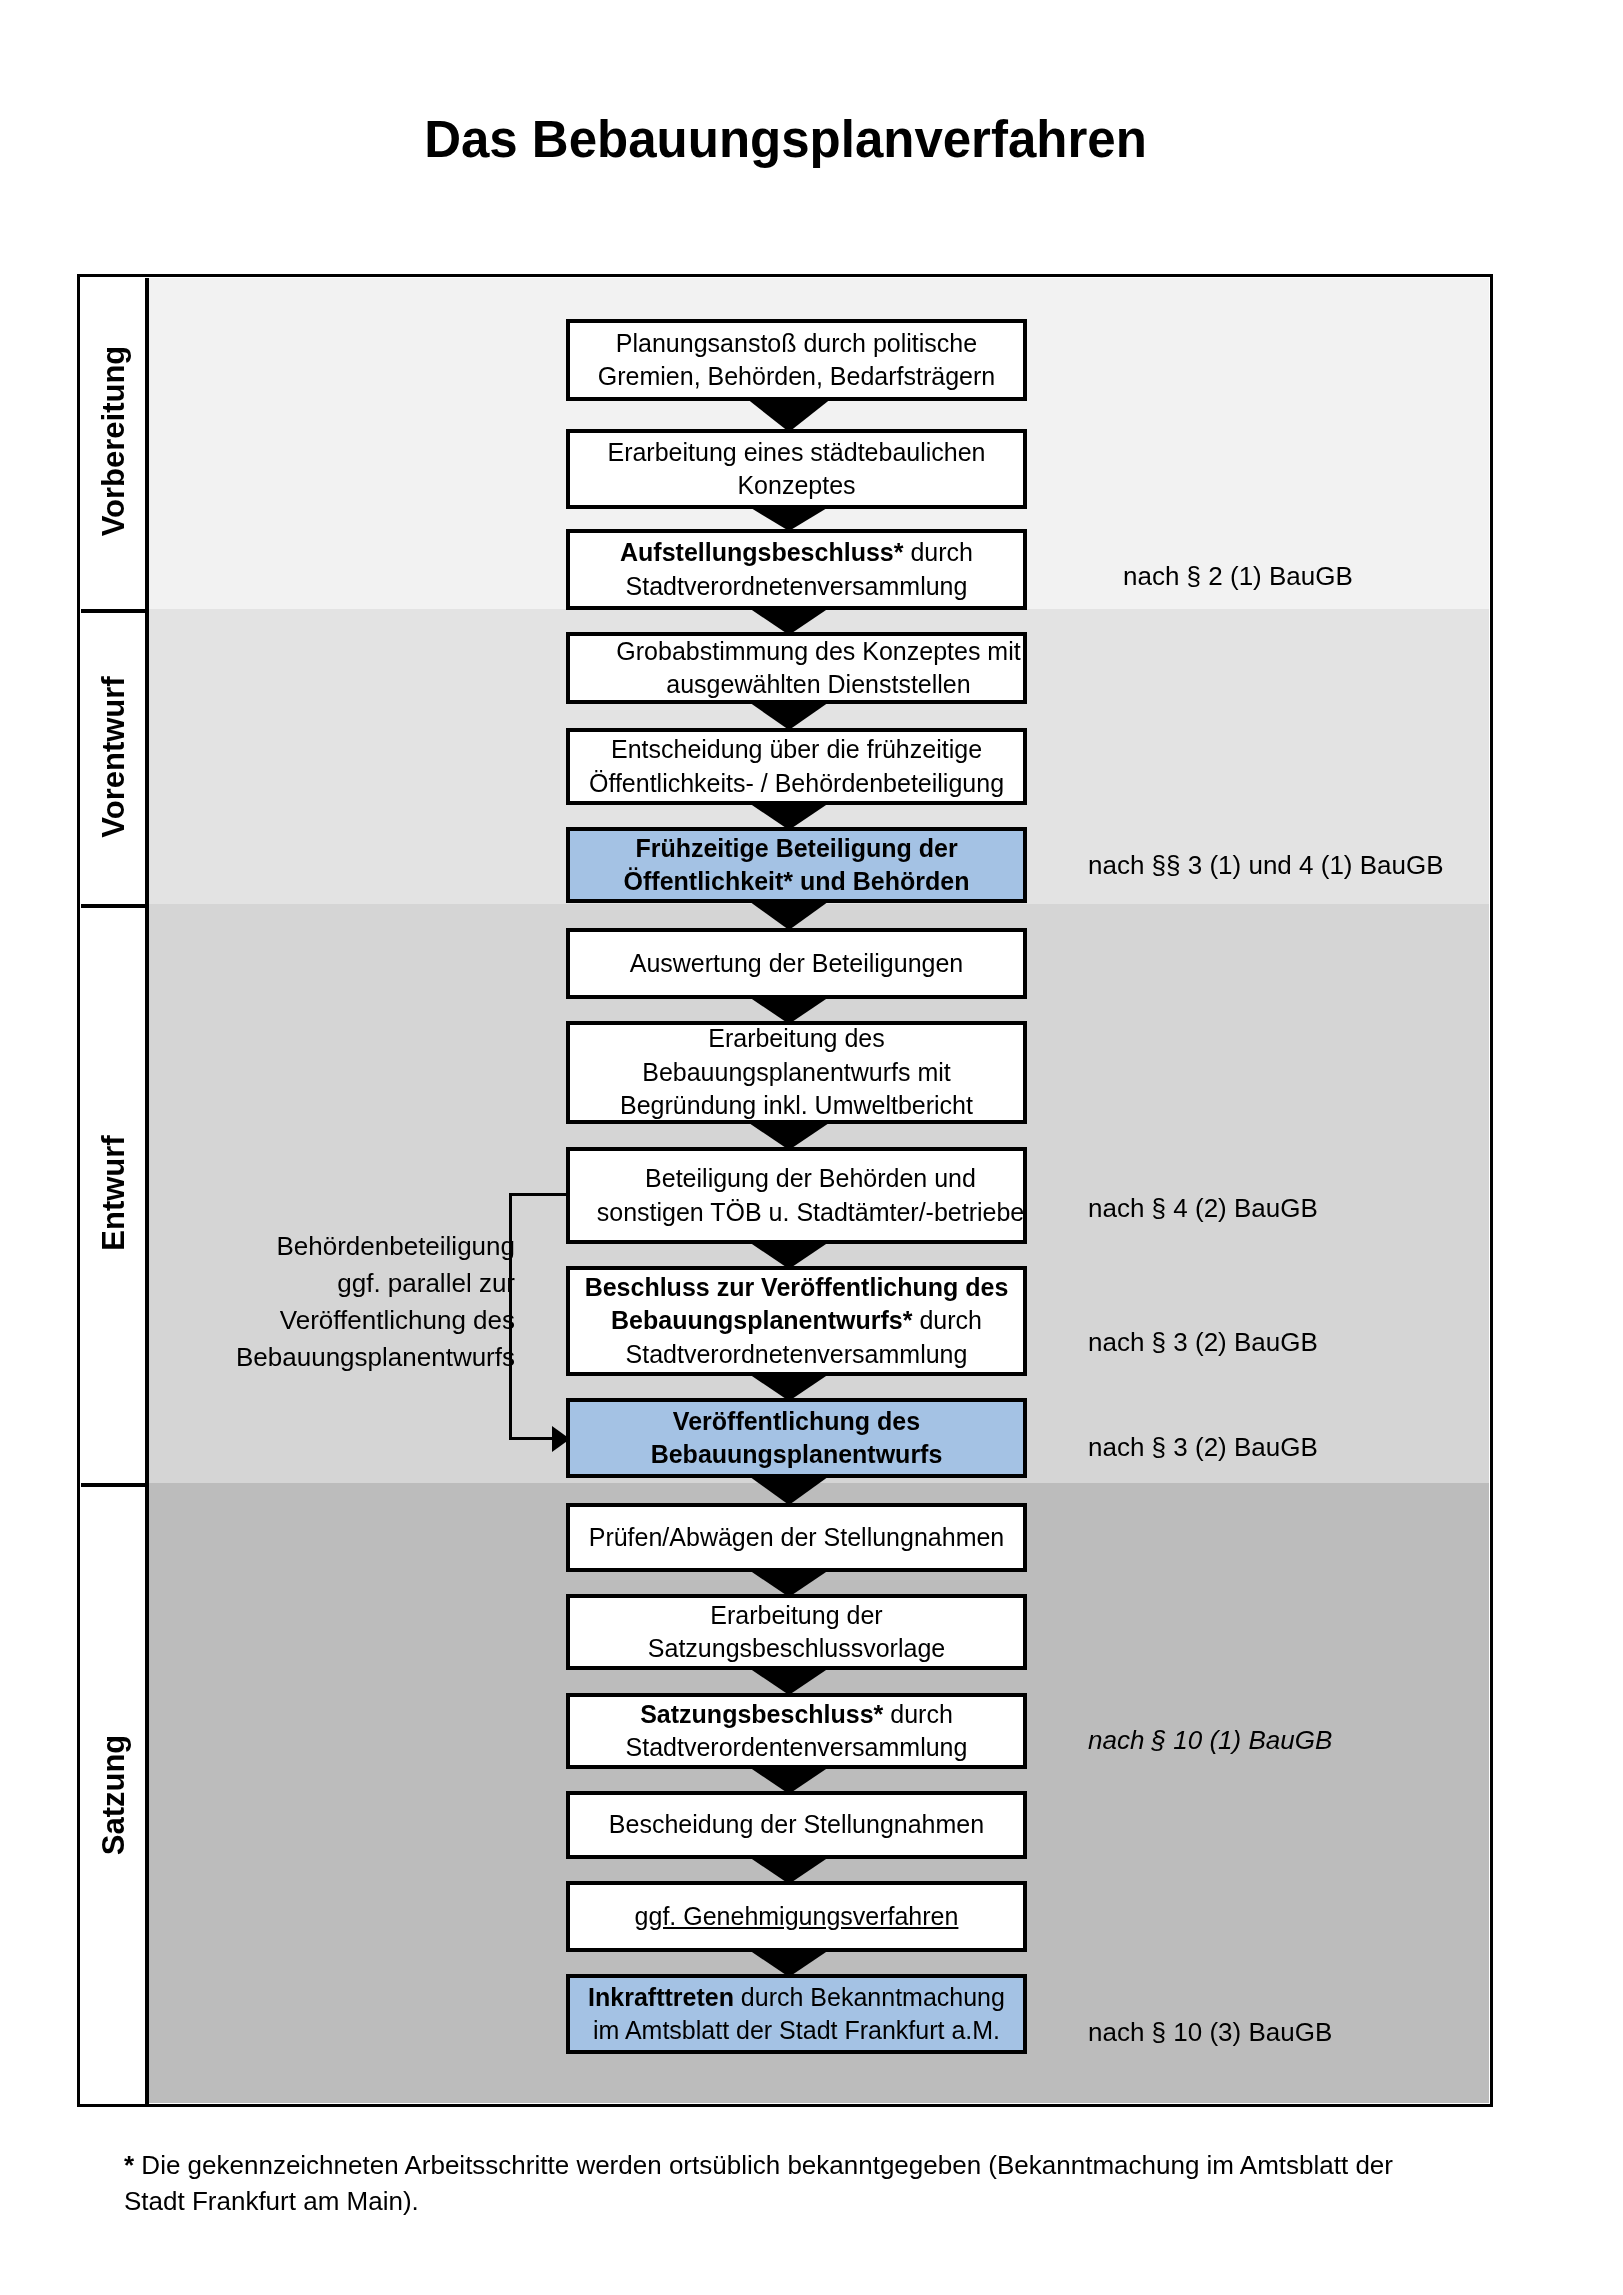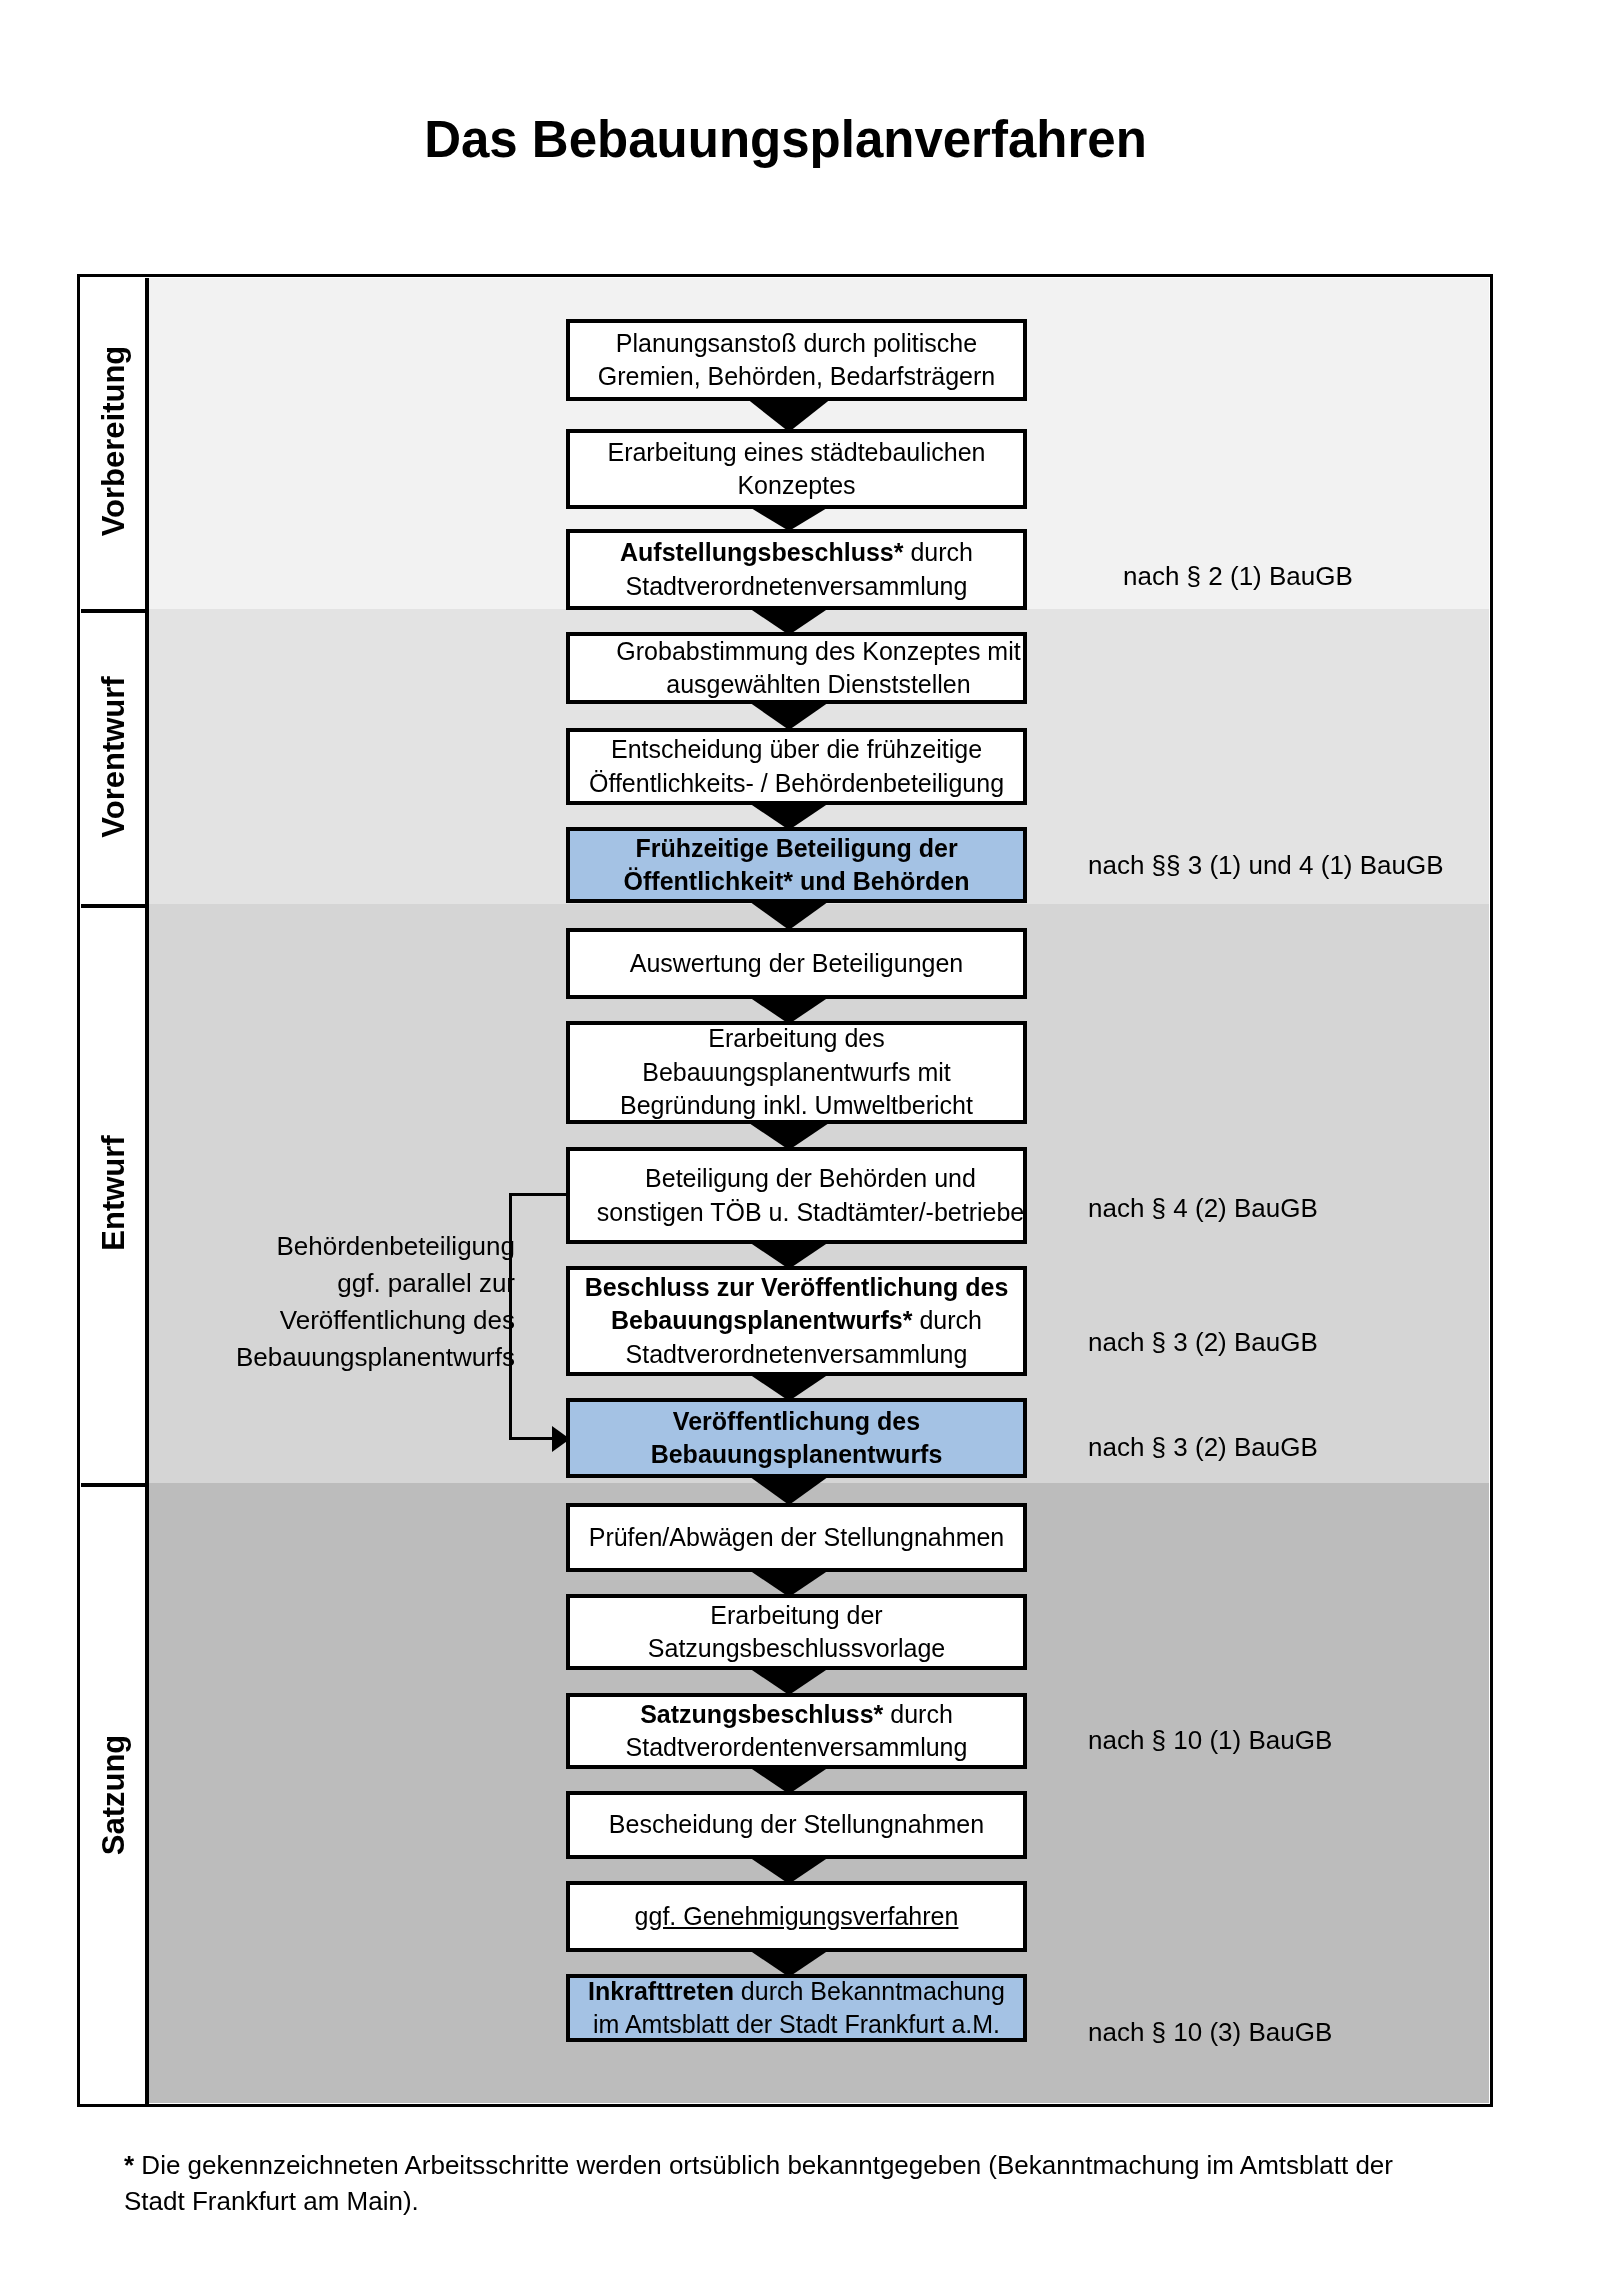--- a/index.html
+++ b/index.html
@@ -149,31 +149,31 @@
       <div class="arrow" style="top: 1568px; border-top-width: 29px;"></div>
       <div class="fbox" style="top: 1594px; height: 76px;">
         <div class="bline"><span>Erarbeitung der</span></div>
         <div class="bline"><span>Satzungsbeschlussvorlage</span></div>
       </div>
       <div class="arrow" style="top: 1666px; border-top-width: 29px;"></div>
       <div class="fbox" style="top: 1693px; height: 76px;">
         <div class="bline"><span class="bold">Satzungsbeschluss*</span><span> durch</span></div>
         <div class="bline"><span>Stadtverordentenversammlung</span></div>
       </div>
-      <div class="annot" style="top: 1721px;">nach § 10 (1) BauGB</div>
+      <div class="annot" style="top: 1721px; font-style: italic;">nach § 10 (1) BauGB</div>
       <div class="arrow" style="top: 1765px; border-top-width: 29px;"></div>
       <div class="fbox" style="top: 1791px; height: 68px;">
         <div class="bline"><span>Bescheidung der Stellungnahmen</span></div>
       </div>
       <div class="arrow" style="top: 1855px; border-top-width: 29px;"></div>
       <div class="fbox" style="top: 1881px; height: 71px; text-decoration: underline;">
         <div class="bline"><span>ggf. Genehmigungsverfahren</span></div>
       </div>
       <div class="arrow" style="top: 1948px; border-top-width: 29px;"></div>
-      <div class="fbox hl" style="top: 1974px; height: 68px; background: rgb(164, 194, 228);">
+      <div class="fbox hl" style="top: 1974px; height: 80px; background: rgb(164, 194, 228);">
         <div class="bline"><span class="bold">Inkrafttreten</span><span> durch Bekanntmachung</span></div>
         <div class="bline"><span>im Amtsblatt der Stadt Frankfurt a.M.</span></div>
       </div>
       <div class="annot" style="top: 2013px;">nach § 10 (3) BauGB</div>
     </div>
 
   <div class="frame"></div>
 
   <div class="footnote">
     <span class="bold">*</span><span> Die gekennzeichneten Arbeitsschritte werden ortsüblich bekanntgegeben (Bekanntmachung im Amtsblatt  der Stadt Frankfurt am Main).</span>

